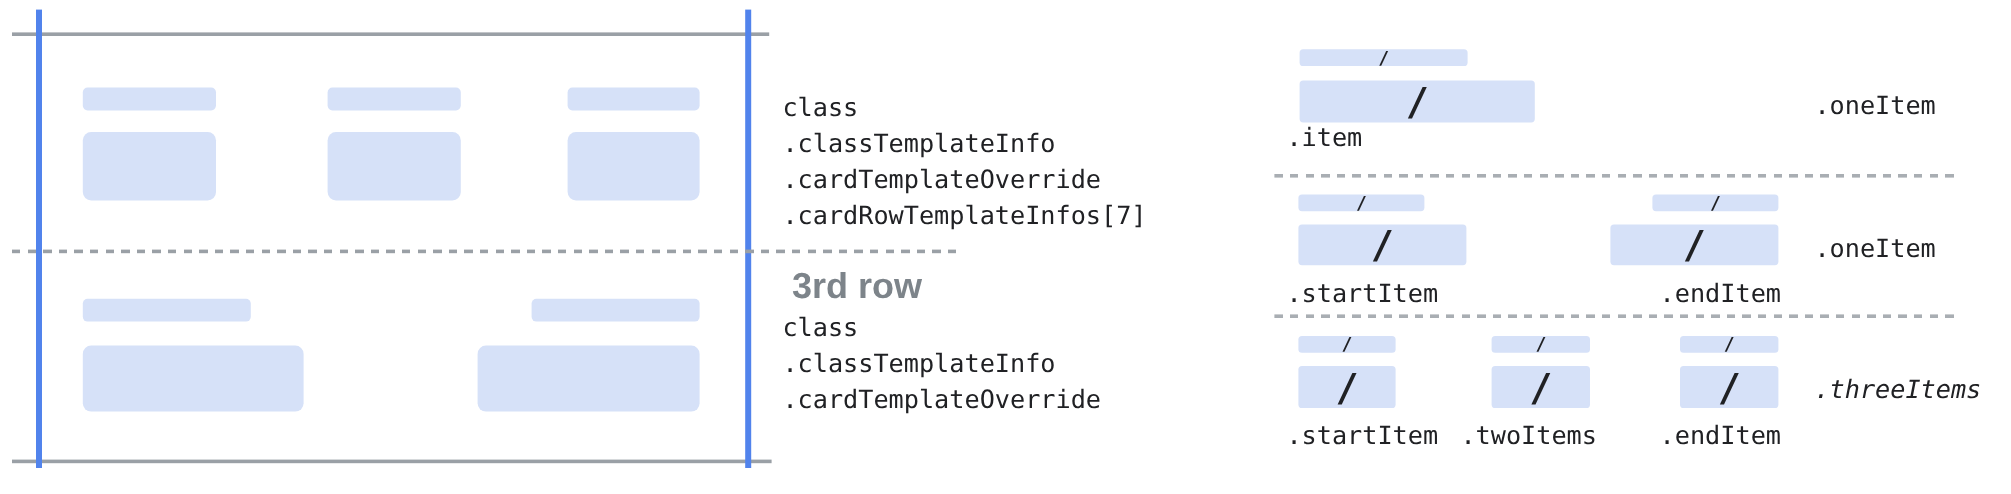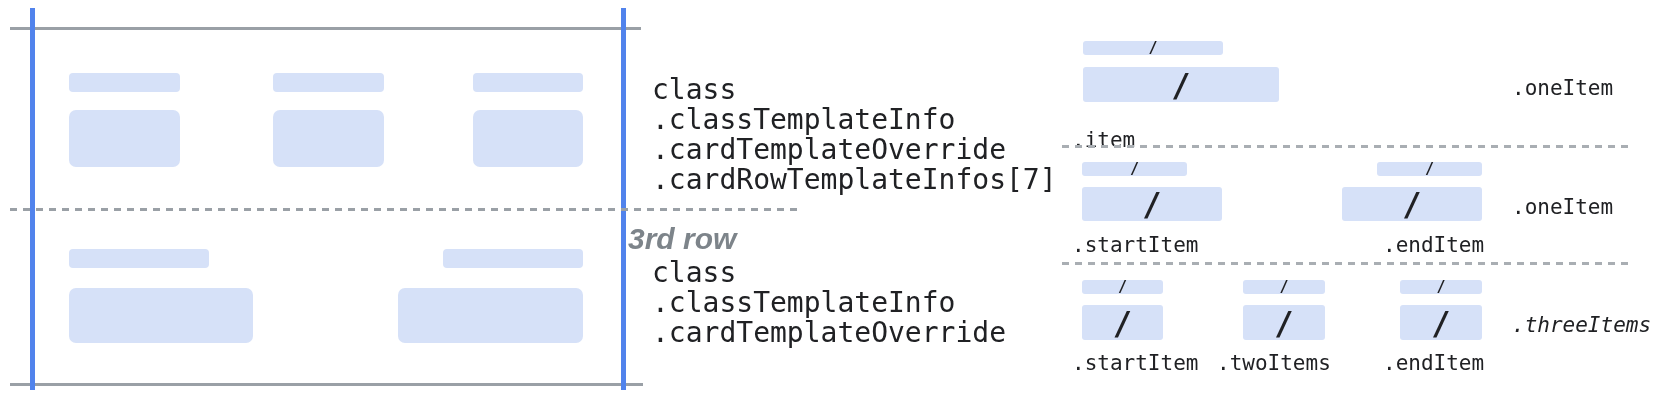--- a/index.html
+++ b/index.html
@@ -74,21 +74,21 @@
     position: absolute;
     font-family: "DejaVu Sans Mono", "Liberation Mono", monospace;
     font-size: 21px;
     line-height: 30px;
     color: #202124;
     white-space: nowrap;
   }
   .codeblock {
     position: absolute;
     font-family: "DejaVu Sans Mono", "Liberation Mono", monospace;
-    font-size: 28px;
+    font-size: 21px;
     line-height: 30px;
     color: #202124;
     white-space: nowrap;
   }
   .codeblock div { height: 30px; }
 </style>
 </head>
 <body>
 
 <div class="canvas">
@@ -115,35 +115,35 @@
     <div class="bar big" style="left:398px; top:288px; width:185px; height:55px;"></div>
   </div>
 
   <div class="codeblock" style="left:652px; top:75px;">
     <div>class</div>
     <div>.classTemplateInfo</div>
     <div>.cardTemplateOverride</div>
     <div>.cardRowTemplateInfos[7]</div>
   </div>
 
-  <div class="heading" style="left:628px; top:222px;font-style:italic;">3rd row</div>
+  <div class="heading" style="left:660px; top:222px;">3rd row</div>
   <div class="codeblock" style="left:652px; top:258px;">
     <div>class</div>
     <div>.classTemplateInfo</div>
     <div>.cardTemplateOverride</div>
   </div>
 
   <div>
     <div class="slashbar" style="left:1083px; top:41px; width:140px; height:14px;">
       <span class="slash sm">/</span>
     </div>
     <div class="slashbar" style="left:1083px; top:67px; width:196px; height:35px;">
       <span class="slash lg">/</span>
     </div>
-    <div class="mono" style="left:1072px; top:125px;">.item</div>
+    <div class="mono" style="left:1072px; top:100px;">.item</div>
     <div class="mono" style="left:1512px; top:73px;text-align:right;">.oneItem</div>
   </div>
 
   <div class="dashline light" style="left:1062px; top:145px; width:568px;"></div>
 
   <div>
     <div class="slashbar" style="left:1082px; top:162px; width:105px; height:14px;">
       <span class="slash sm">/</span>
     </div>
     <div class="slashbar" style="left:1082px; top:187px; width:140px; height:34px;">

